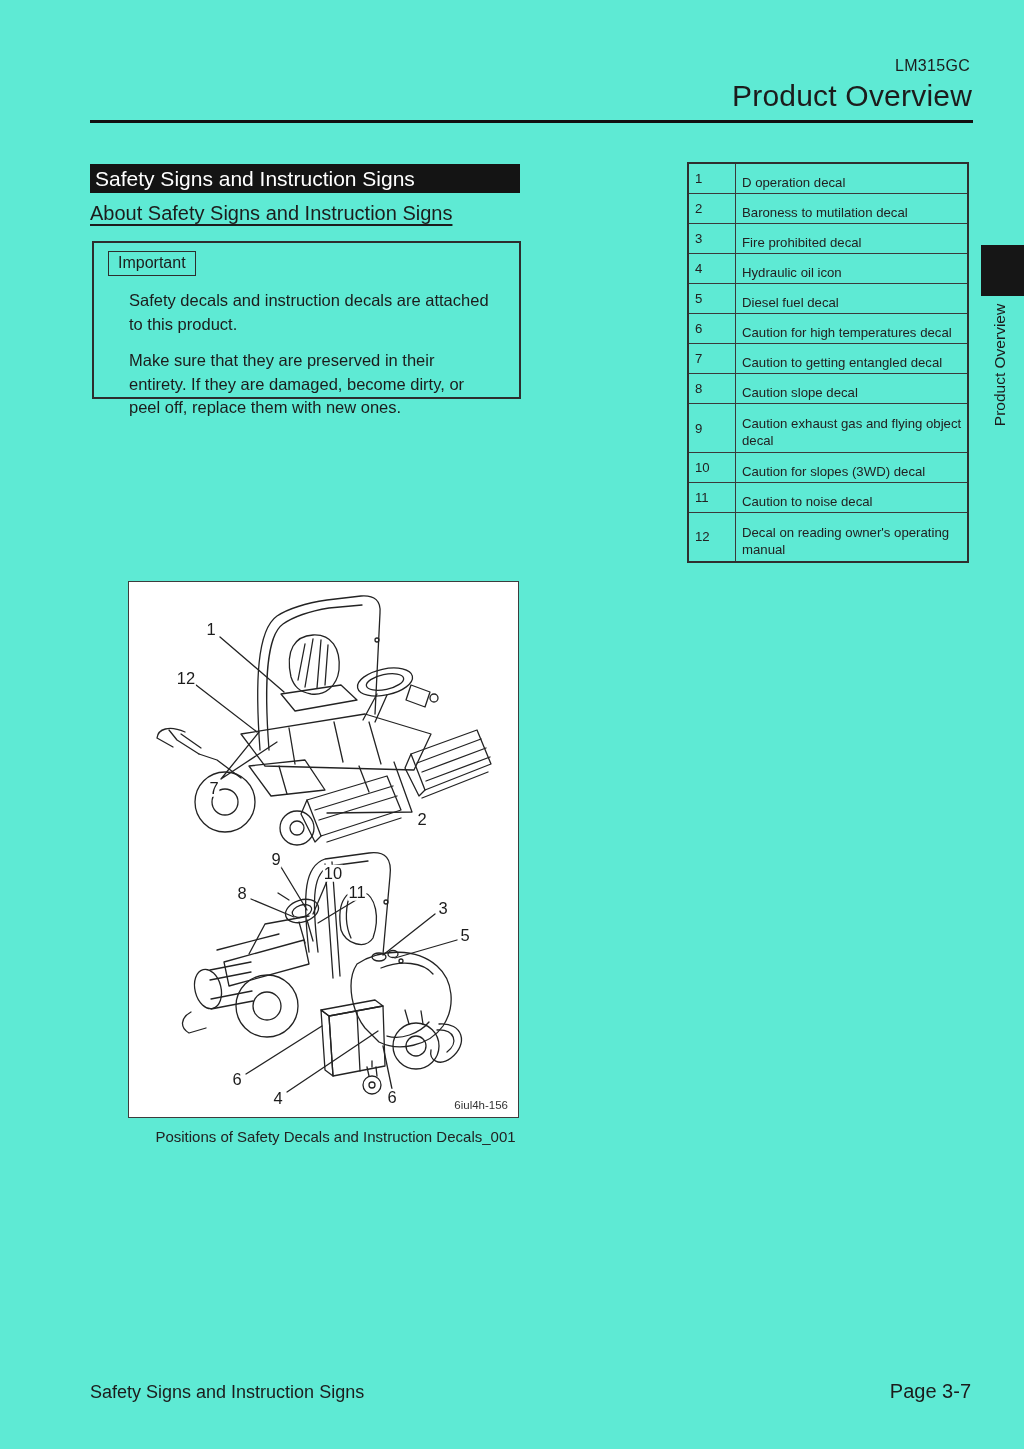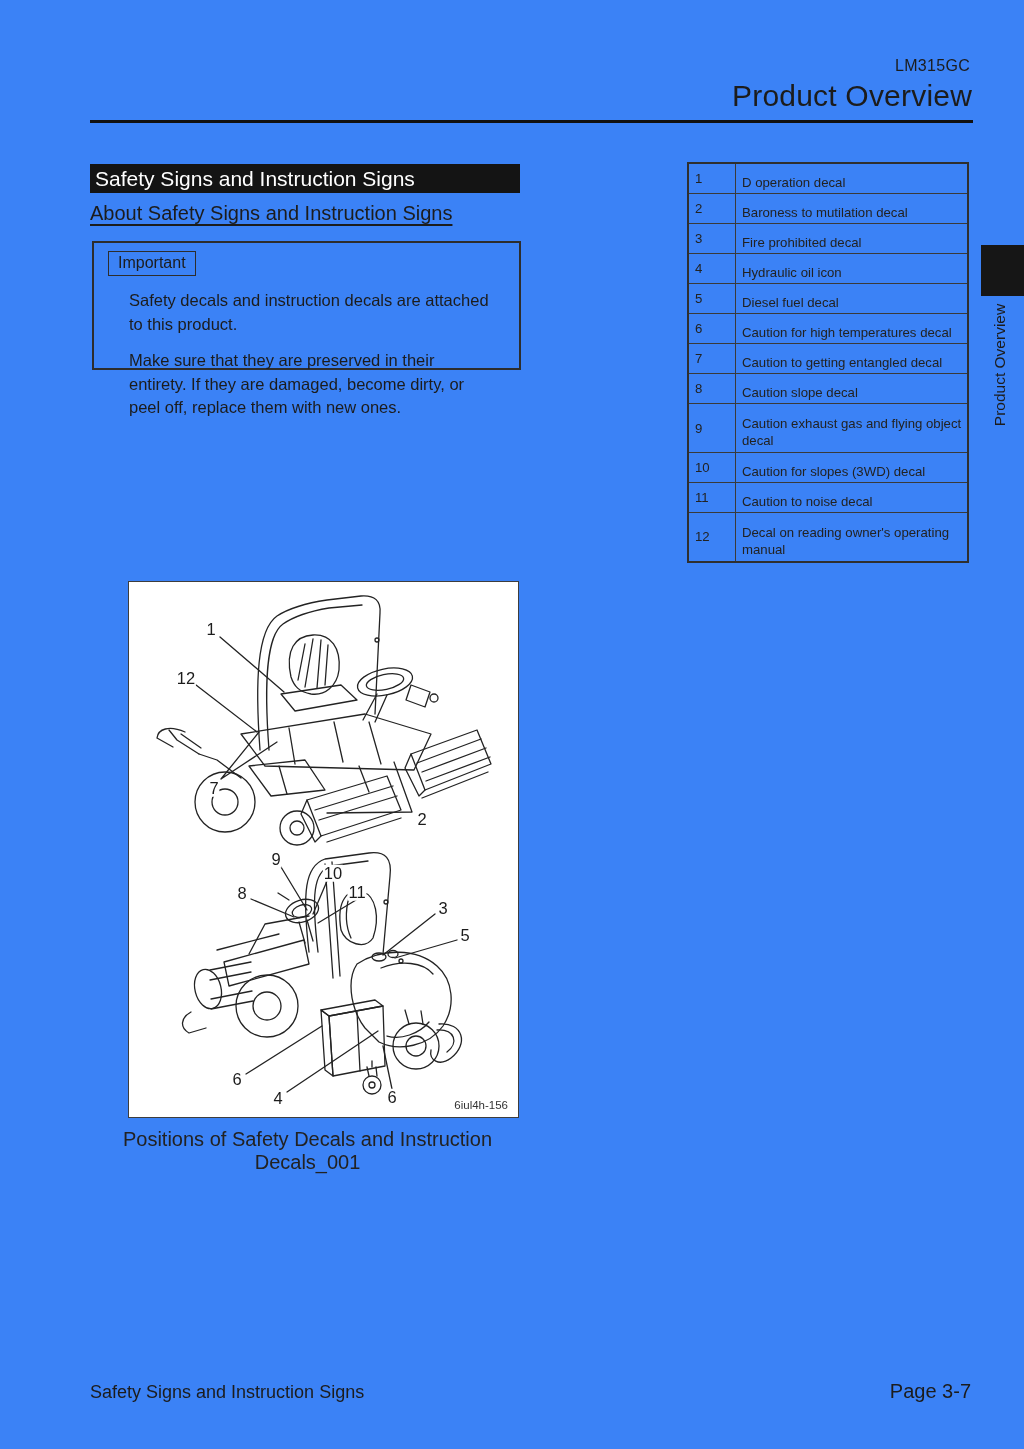--- a/index.html
+++ b/index.html
@@ -1,34 +1,34 @@
 <!DOCTYPE html>
 <html><head>
 <meta charset="utf-8">
 <style>
   html,body{margin:0;padding:0;background:#ffffff;}
   .page{
-    position:relative;width:1024px;height:1449px;background:#3b82f6;
+    position:relative;width:1024px;height:1449px;background:#5eead4;
     font-family:"Liberation Sans",sans-serif;color:#1c1c1c;overflow:hidden;
   }
   
   .model{position:absolute;top:57px;right:54px;font-size:16px;letter-spacing:.3px;}
   .doc-title{position:absolute;top:79px;right:52px;font-size:30px;letter-spacing:.2px;}
   .header-rule{position:absolute;left:90px;top:120px;width:883px;height:3px;background:#111;}
   
   .section-bar{
     position:absolute;left:90px;top:164px;width:430px;height:29px;background:#141414;
     color:#fff;font-size:21px;line-height:29px;padding-left:5px;box-sizing:border-box;white-space:nowrap;
   }
   .about-heading{
     position:absolute;left:90px;top:202px;font-size:20px;
     text-decoration:underline;text-decoration-thickness:1.5px;text-underline-offset:4px;white-space:nowrap;
   }
   .important-box{
-    position:absolute;left:92px;top:241px;width:429px;height:129px;
+    position:absolute;left:92px;top:241px;width:429px;height:158px;
     border:2px solid #2d2d2d;box-sizing:border-box;
   }
   .important-label{
     display:inline-block;margin:8px 0 0 14px;border:1.5px solid #2d2d2d;
     padding:2px 9px 3px 9px;font-size:16px;
   }
   .important-text{margin:7px 12px 0 22px;font-size:16.5px;line-height:23.5px;}
   .important-text p{margin:13px;}
   .body-paragraph{
     position:absolute;left:122px;top:421px;width:348px;font-size:16.5px;line-height:23px;
@@ -42,21 +42,21 @@
     position:absolute;left:128px;top:581px;width:391px;height:537px;
     border:1.5px solid #3d3d3d;box-sizing:border-box;background:#fff;
   }
   .figure-box svg{position:absolute;left:0;top:0;}
   .callout{
     position:absolute;transform:translate(-50%,-50%);font-size:16.5px;color:#1c1c1c;
     background:#fff;padding:0 1px;line-height:1;
   }
   .figure-code{position:absolute;right:10px;bottom:6px;font-size:11.5px;color:#333;}
   .figure-caption{
-    position:absolute;left:112px;top:1128px;width:391px;text-align:center;font-size:20px;color:#222;
+    position:absolute;left:140px;top:1128px;width:391px;text-align:center;font-size:15px;color:#222;
   }
   
   .decal-table{
     position:absolute;left:687px;top:162px;width:282px;border-collapse:collapse;
     font-size:13.2px;color:#222;table-layout:fixed;
   }
   .decal-table{border:2px solid #2f2f2f;}
   .decal-table td{border:1px solid #3a3a3a;vertical-align:middle;line-height:17px;}
   .decal-table td.num{width:38px;padding:2px 2px 2px 6px;}
   .decal-table td.desc{padding:10px 3px 2px 6px;}

